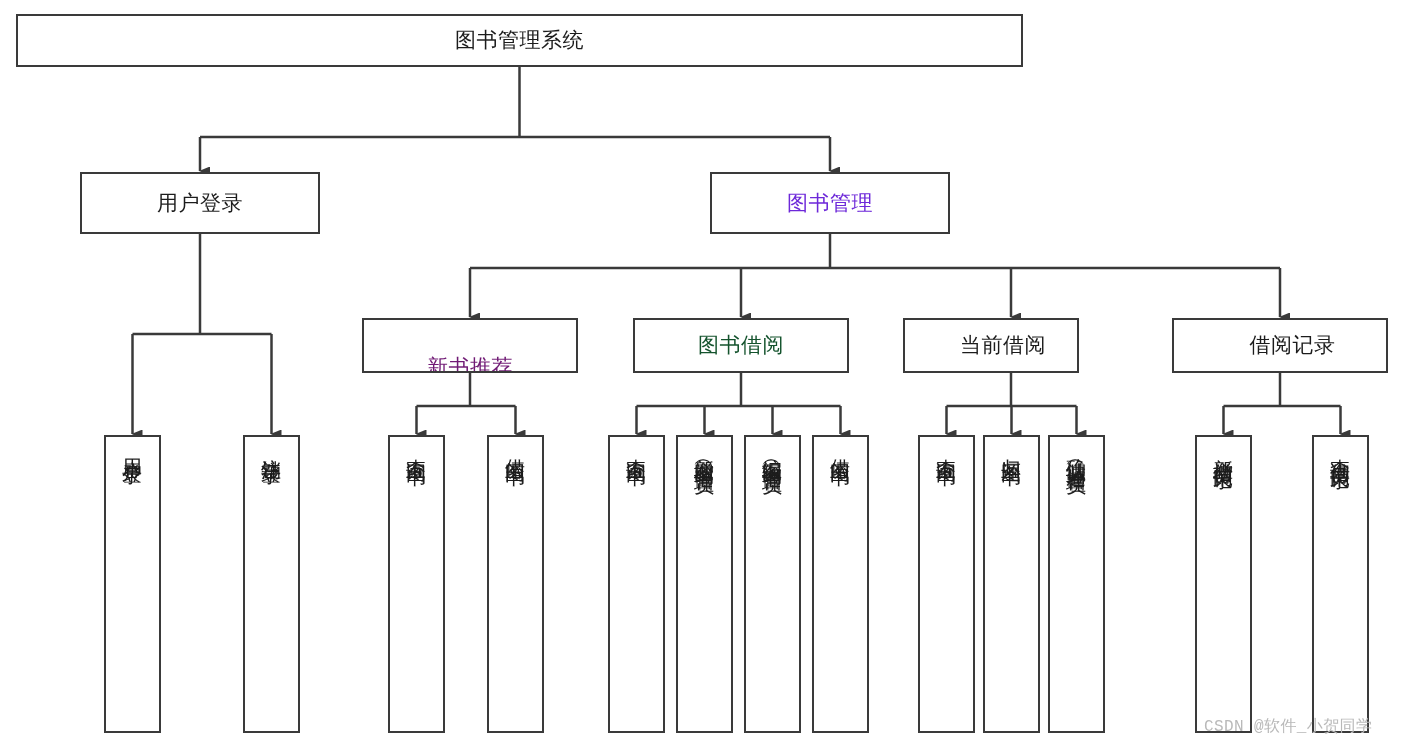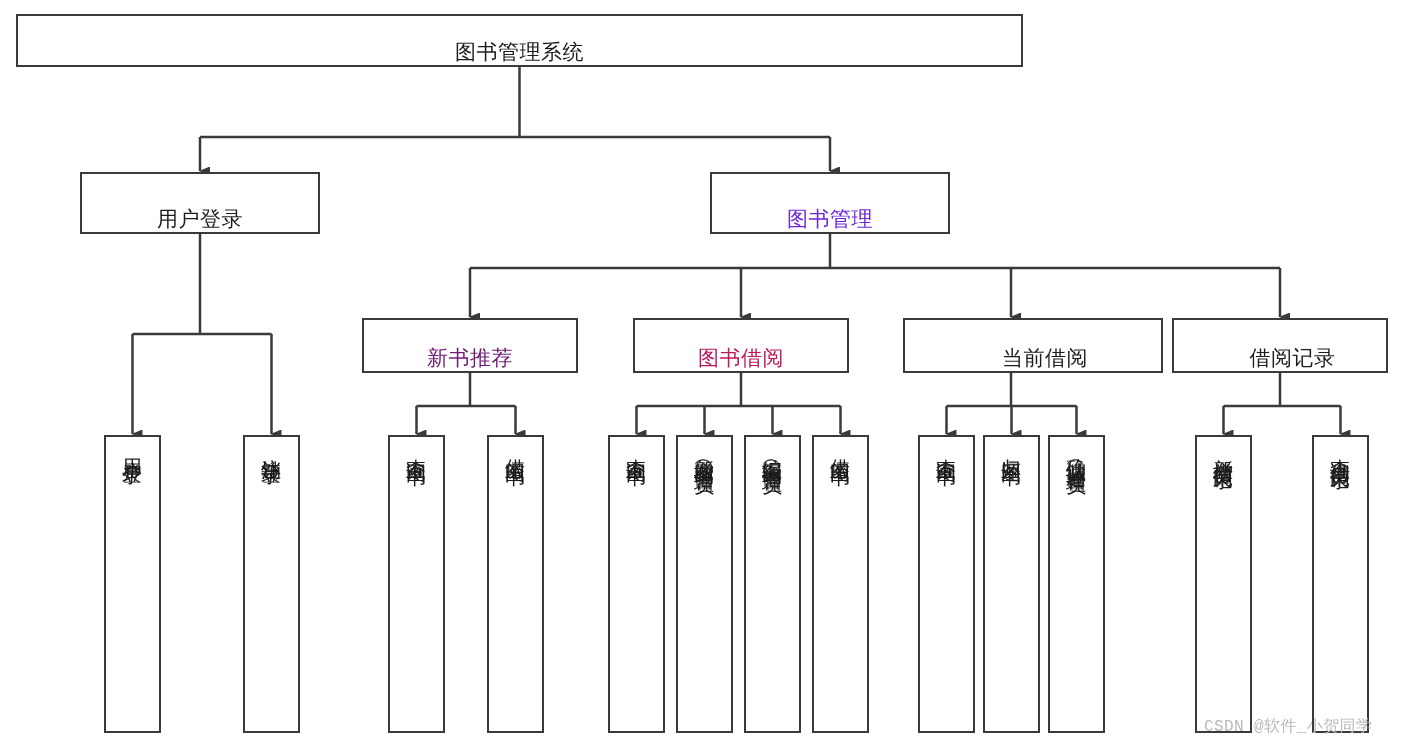--- a/index.html
+++ b/index.html
@@ -28,21 +28,21 @@
     width: 1405px;
     height: 747px;
     pointer-events: none;
   }
   .node {
     position: absolute;
     box-sizing: border-box;
     background: #ffffff;
     border: 2.5px solid #3a3a3a;
     display: flex;
-    align-items: flex-end;
+    align-items: center;
     justify-content: center;
     overflow: hidden;
   }
   .node .node-label {
     color: #1c1c1c;
     text-align: center;
     line-height: 1.18;
     letter-spacing: 0.5px;
     white-space: pre;
   }
@@ -132,23 +132,23 @@
       <div class="node horiz" style="left: 80px; top: 172px; width: 240px; height: 62px; border-color: rgb(58, 58, 58); background: rgb(255, 255, 255);">
         <span class="node-label" style="color: rgb(28, 28, 28);">用户登录</span>
       </div>
       <div class="node horiz" style="left: 710px; top: 172px; width: 240px; height: 62px; border-color: rgb(58, 58, 58); background: rgb(255, 255, 255);">
         <span class="node-label" style="color: #6d28d9;">图书管理</span>
       </div>
       <div class="node horiz" style="left: 362px; top: 318px; width: 216px; height: 55px; border-color: rgb(58, 58, 58); background: rgb(255, 255, 255);">
         <span class="node-label" style="color: #701a75; margin-top: 44px;">新书推荐</span>
       </div>
       <div class="node horiz" style="left: 633px; top: 318px; width: 216px; height: 55px; border-color: rgb(58, 58, 58); background: rgb(255, 255, 255);">
-        <span class="node-label" style="color: #be185d;">图书借阅</span>
+        <span class="node-label" style="color: #14532d;">图书借阅</span>
       </div>
-      <div class="node horiz" style="left: 903px; top: 318px; width: 260px; height: 55px; border-color: rgb(58, 58, 58); background: rgb(255, 255, 255); padding-left: 24px;">
+      <div class="node horiz" style="left: 903px; top: 318px; width: 176px; height: 55px; border-color: rgb(58, 58, 58); background: rgb(255, 255, 255); padding-left: 24px;">
         <span class="node-label" style="color: rgb(28, 28, 28);">当前借阅</span>
       </div>
       <div class="node horiz" style="left: 1172px; top: 318px; width: 216px; height: 55px; border-color: rgb(58, 58, 58); background: rgb(255, 255, 255); padding-left: 25px;">
         <span class="node-label" style="color: rgb(28, 28, 28);">借阅记录</span>
       </div>
       <div class="node vert" style="left: 104px; top: 435px; width: 57px; height: 298px; border-color: rgb(58, 58, 58); background: rgb(255, 255, 255);">
         <span class="node-label" style="color: rgb(28, 28, 28);">用户登录</span>
       </div>
       <div class="node vert" style="left: 243px; top: 435px; width: 57px; height: 298px; border-color: rgb(58, 58, 58); background: rgb(255, 255, 255);">
         <span class="node-label" style="color: rgb(28, 28, 28);">注销登录</span>

